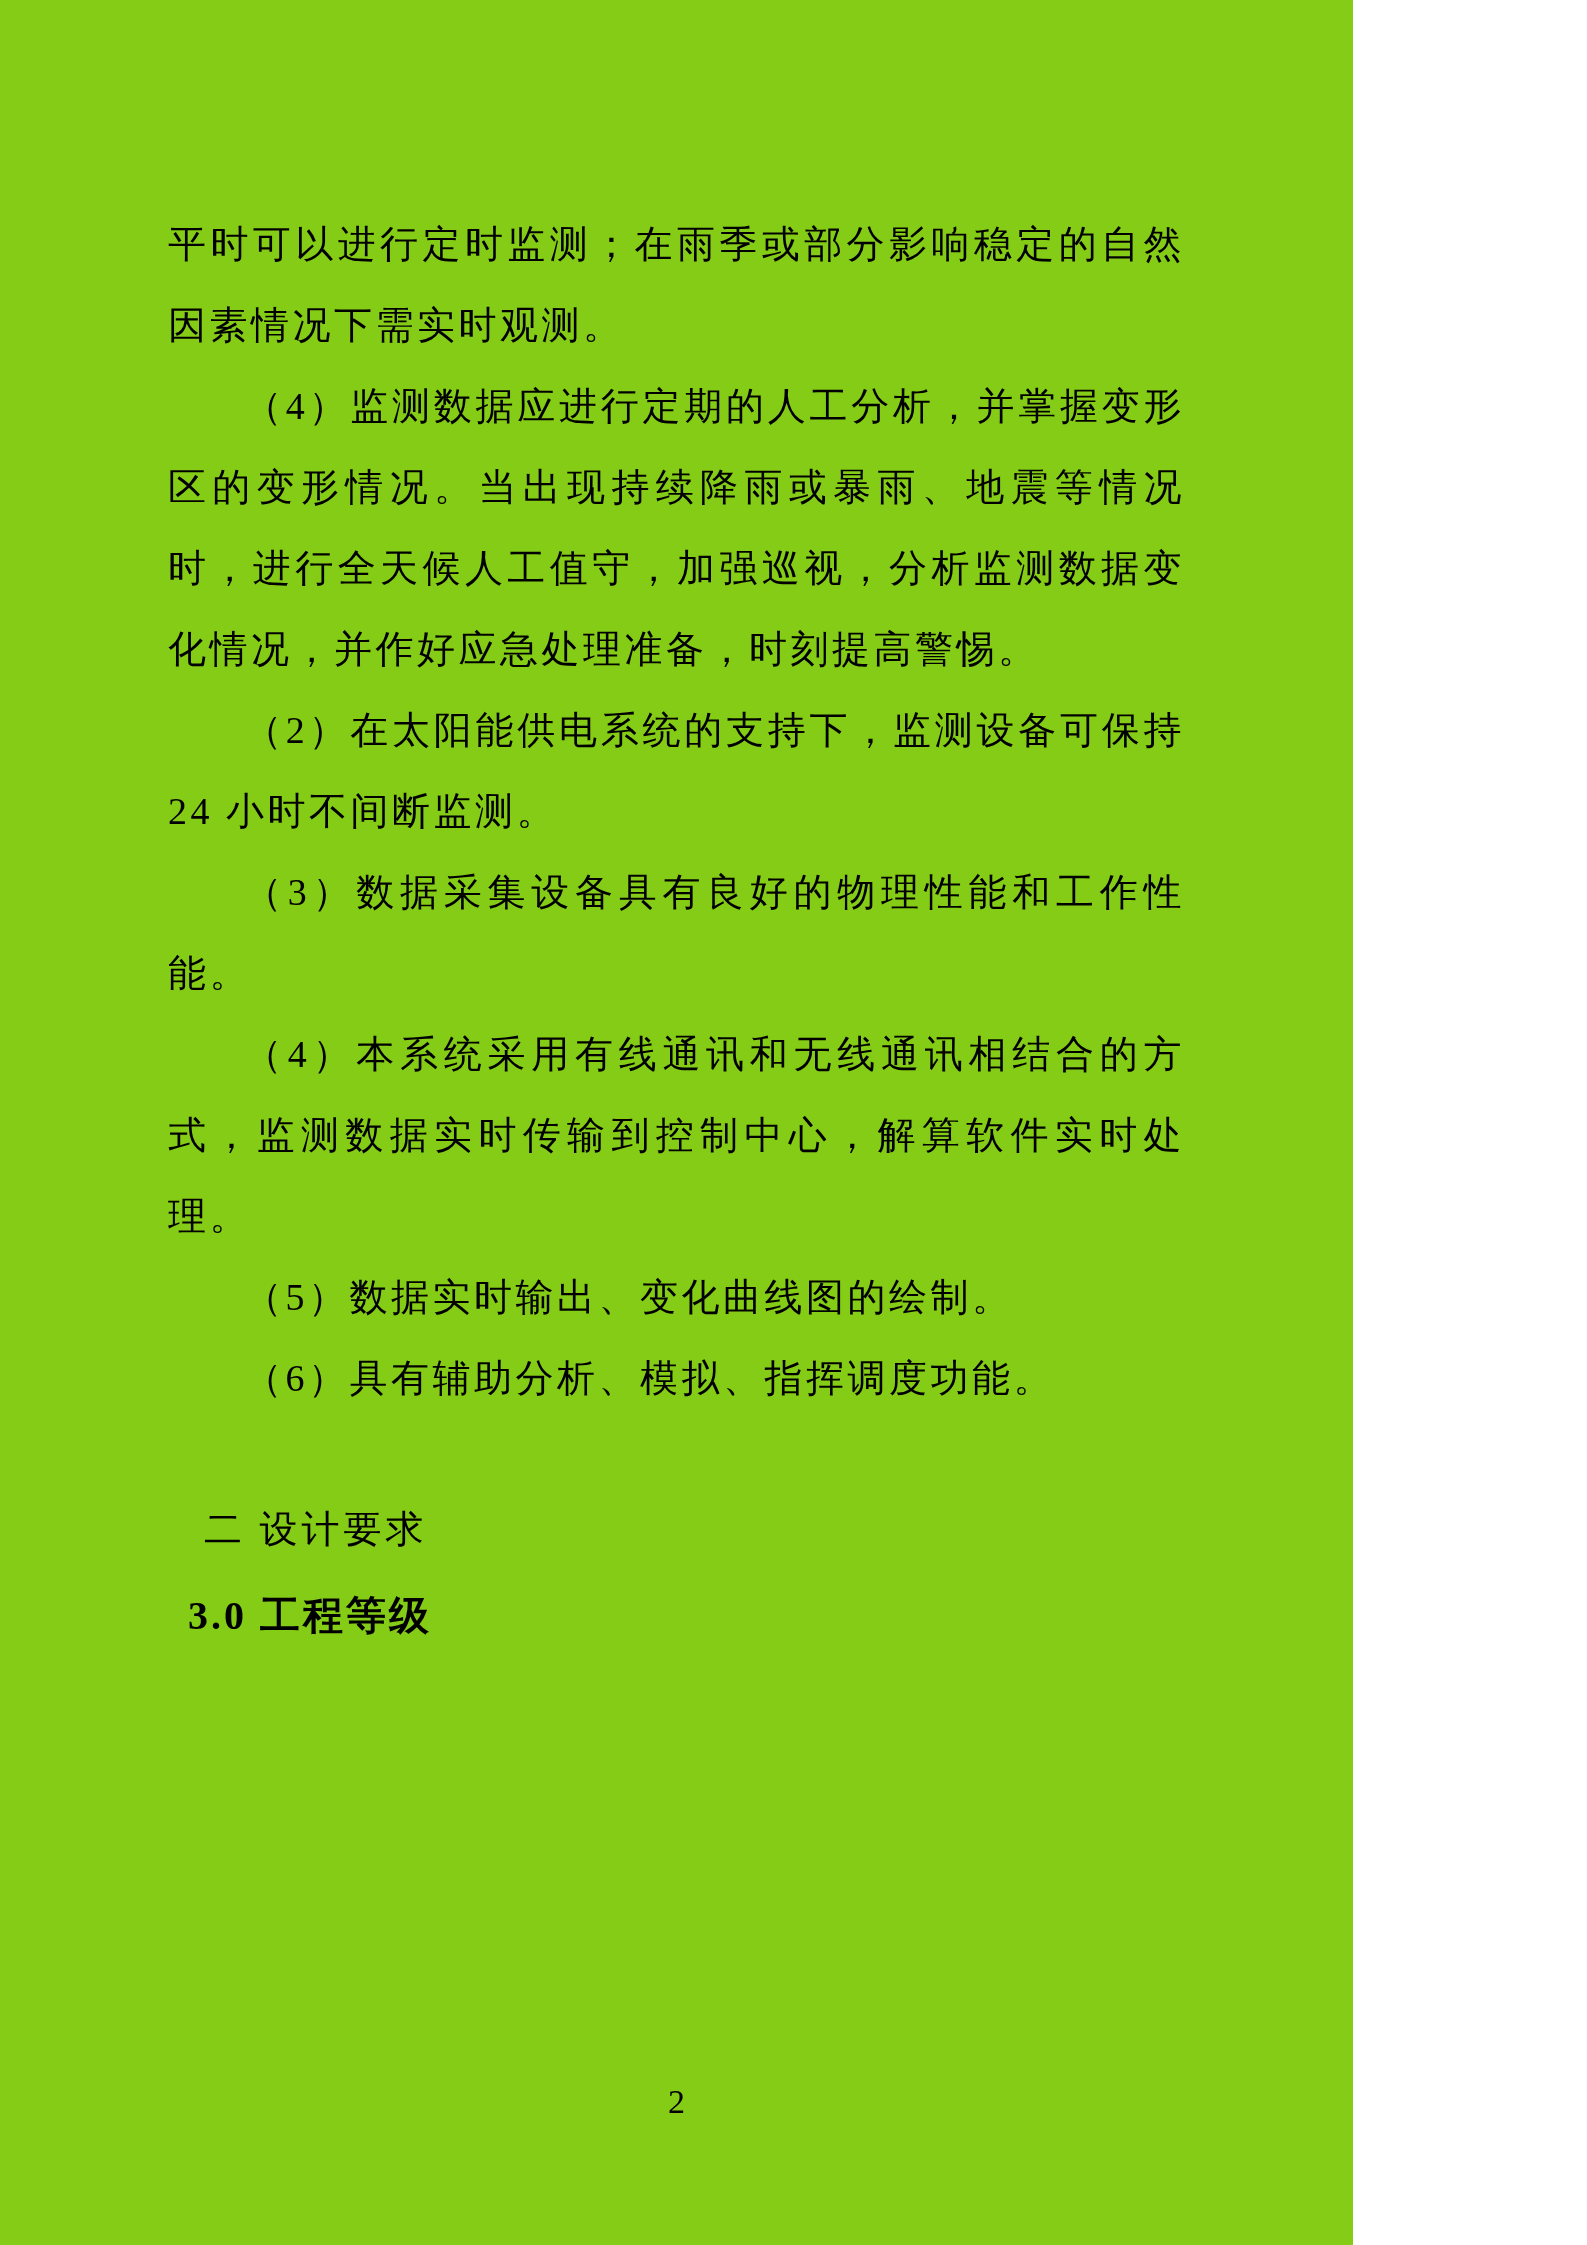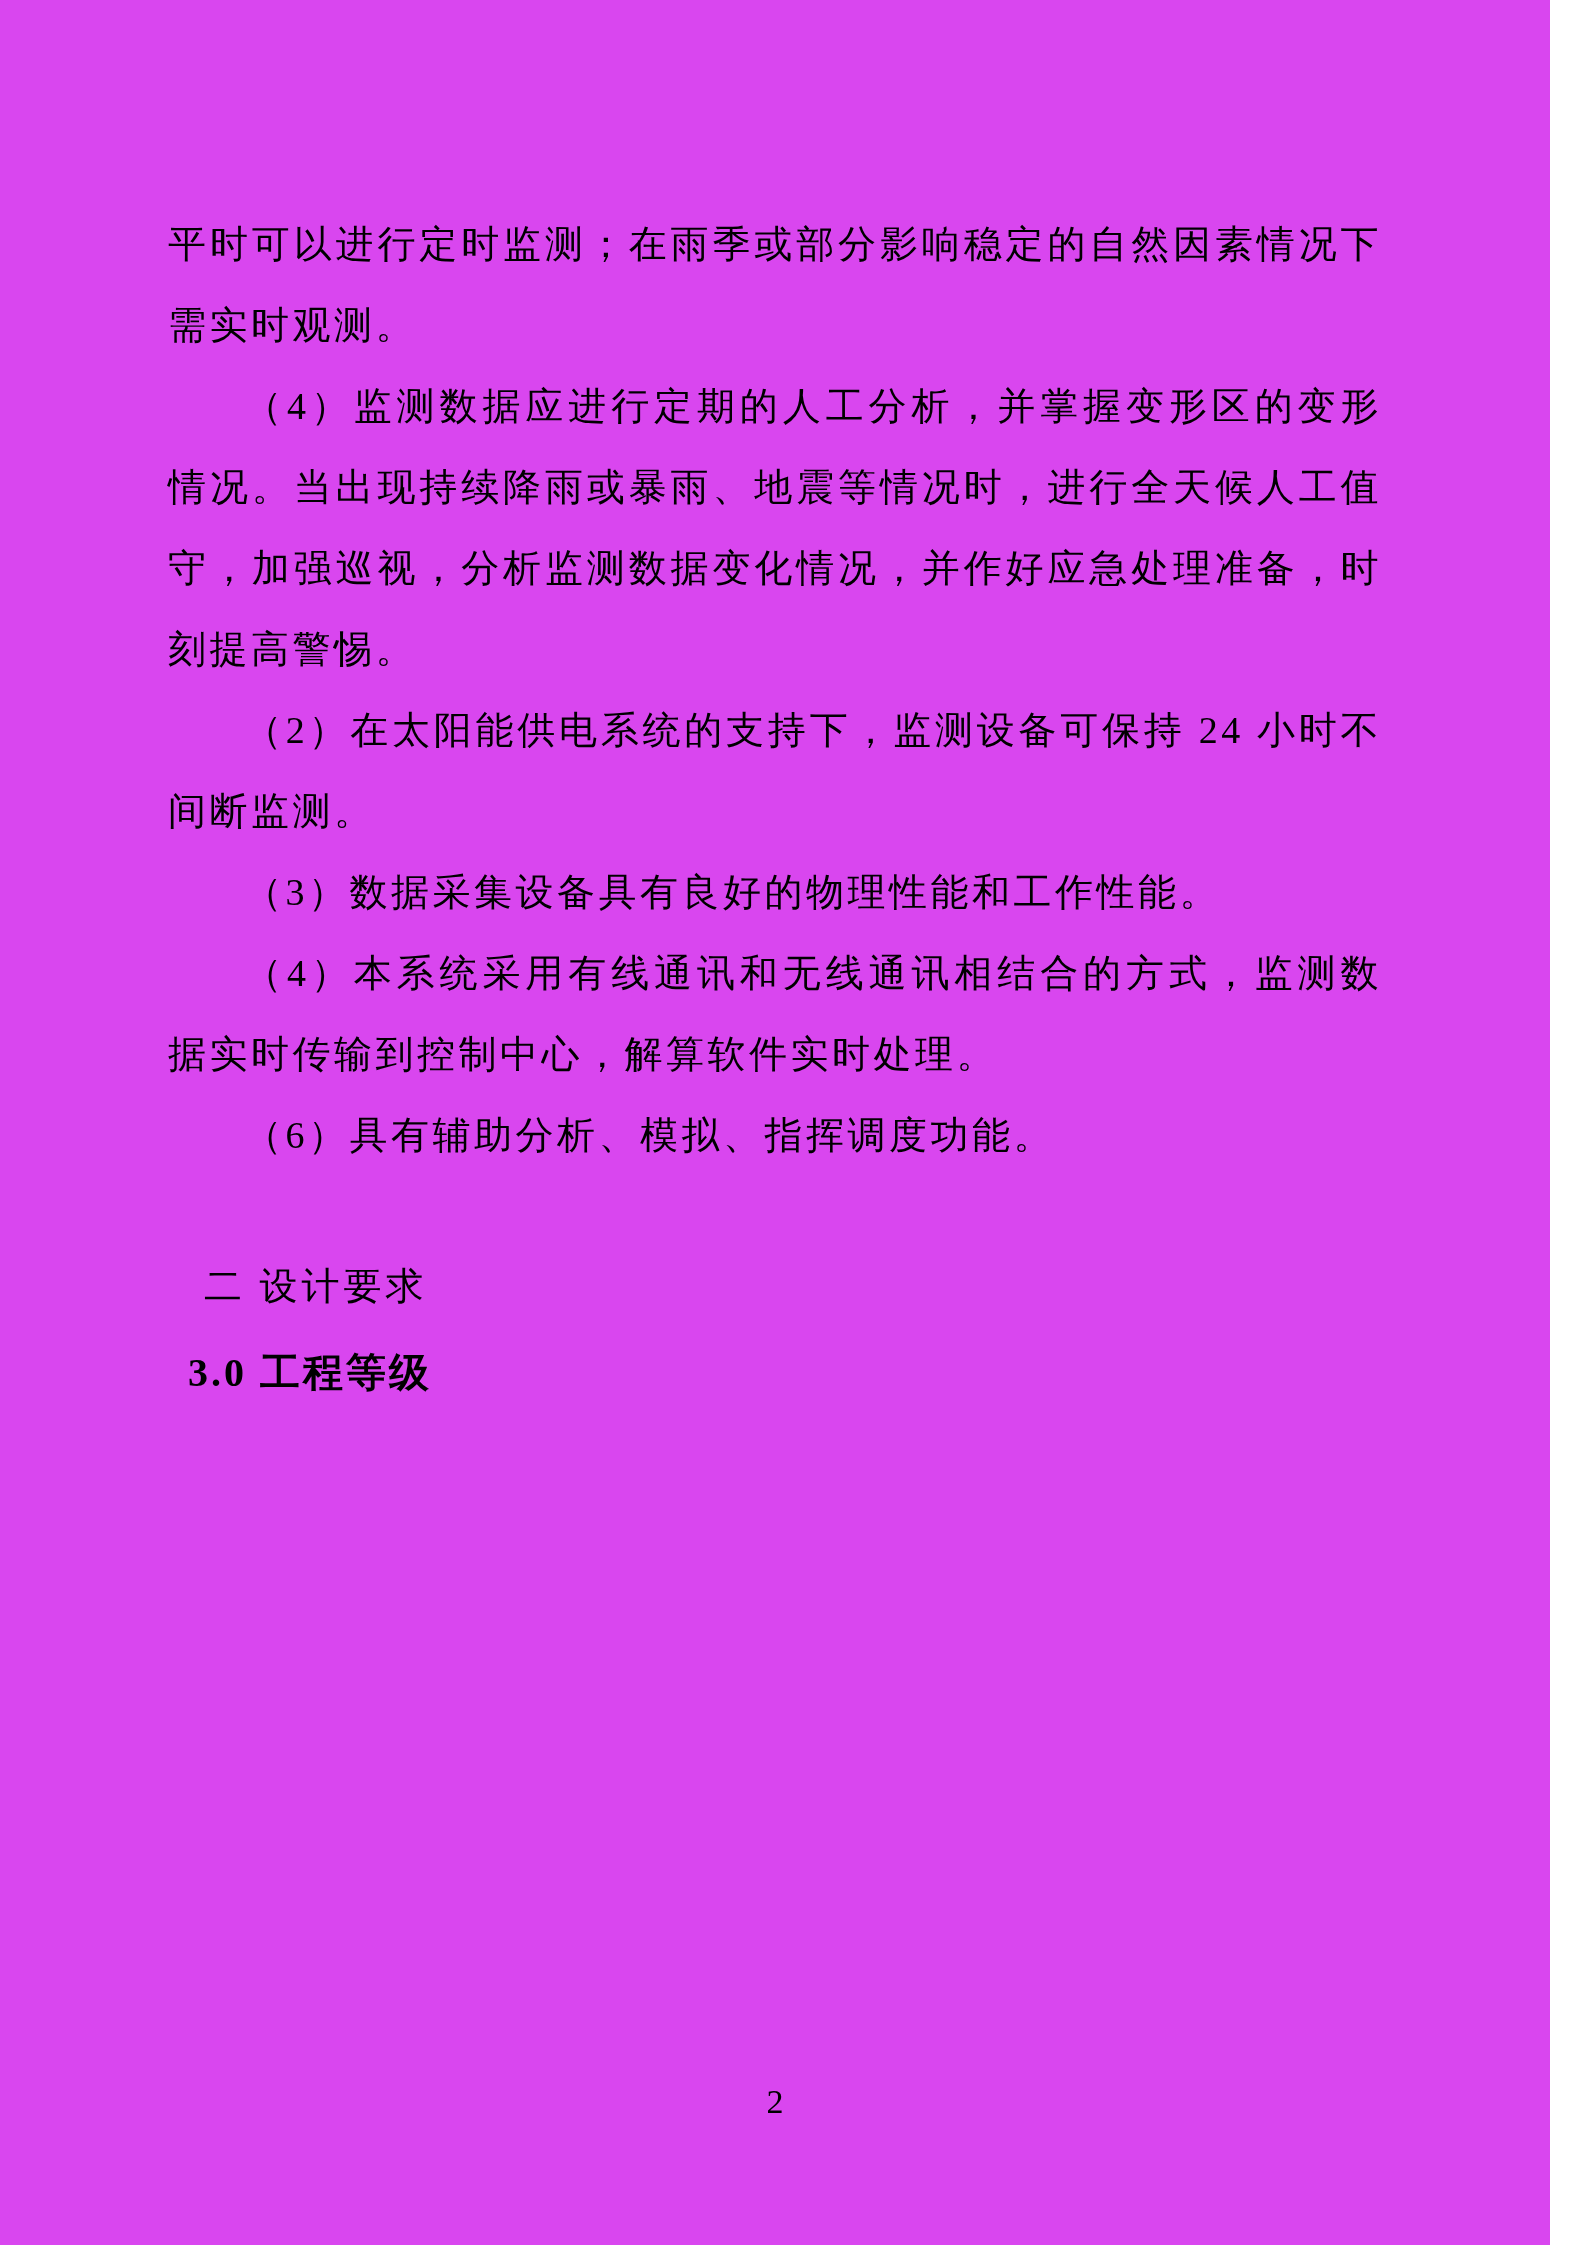--- a/index.html
+++ b/index.html
@@ -2,23 +2,23 @@
 <html><head>
 <meta charset="utf-8">
 <style>
   * { margin: 0; padding: 0; box-sizing: border-box; }
   html, body {
     background: #ffffff;
     font-family: "Liberation Serif", "DejaVu Serif", serif;
   }
   .page {
     position: relative;
-    width: 1550px;
+    width: 1353px;
     height: 2245px;
-    background: #d946ef;
+    background: #84cc16;
     color: #000000;
     overflow: hidden;
     padding: 204px 168px 0 168px;
   }
   .doc {
     width: 100%;
     font-size: 38px;
     line-height: 81px;
     letter-spacing: 3.5px;
     text-align: justify;
@@ -70,20 +70,21 @@
     <p class="para">（4）监测数据应进行定期的人工分析，并掌握变形区的变形情况。当出现持续降雨或暴雨、地震等情况时，进行全天候人工值守，加强巡视，分析监测数据变化情况，并作好应急处理准备，时刻提高警惕。</p>
 
 
 
     <p class="para">（2）在太阳能供电系统的支持下，监测设备可保持 24 小时不间断监测。</p>
 
     <p class="para">（3）数据采集设备具有良好的物理性能和工作性能。</p>
 
     <p class="para">（4）本系统采用有线通讯和无线通讯相结合的方式，监测数据实时传输到控制中心，解算软件实时处理。</p>
 
+    <p class="para">（5）数据实时输出、变化曲线图的绘制。</p>
 
     <p class="para">（6）具有辅助分析、模拟、指挥调度功能。</p>
 
     <div class="h1">二 设计要求</div>
 
     <div class="h-sub h2">3.0 工程等级</div>
 
 
   </div>
 

